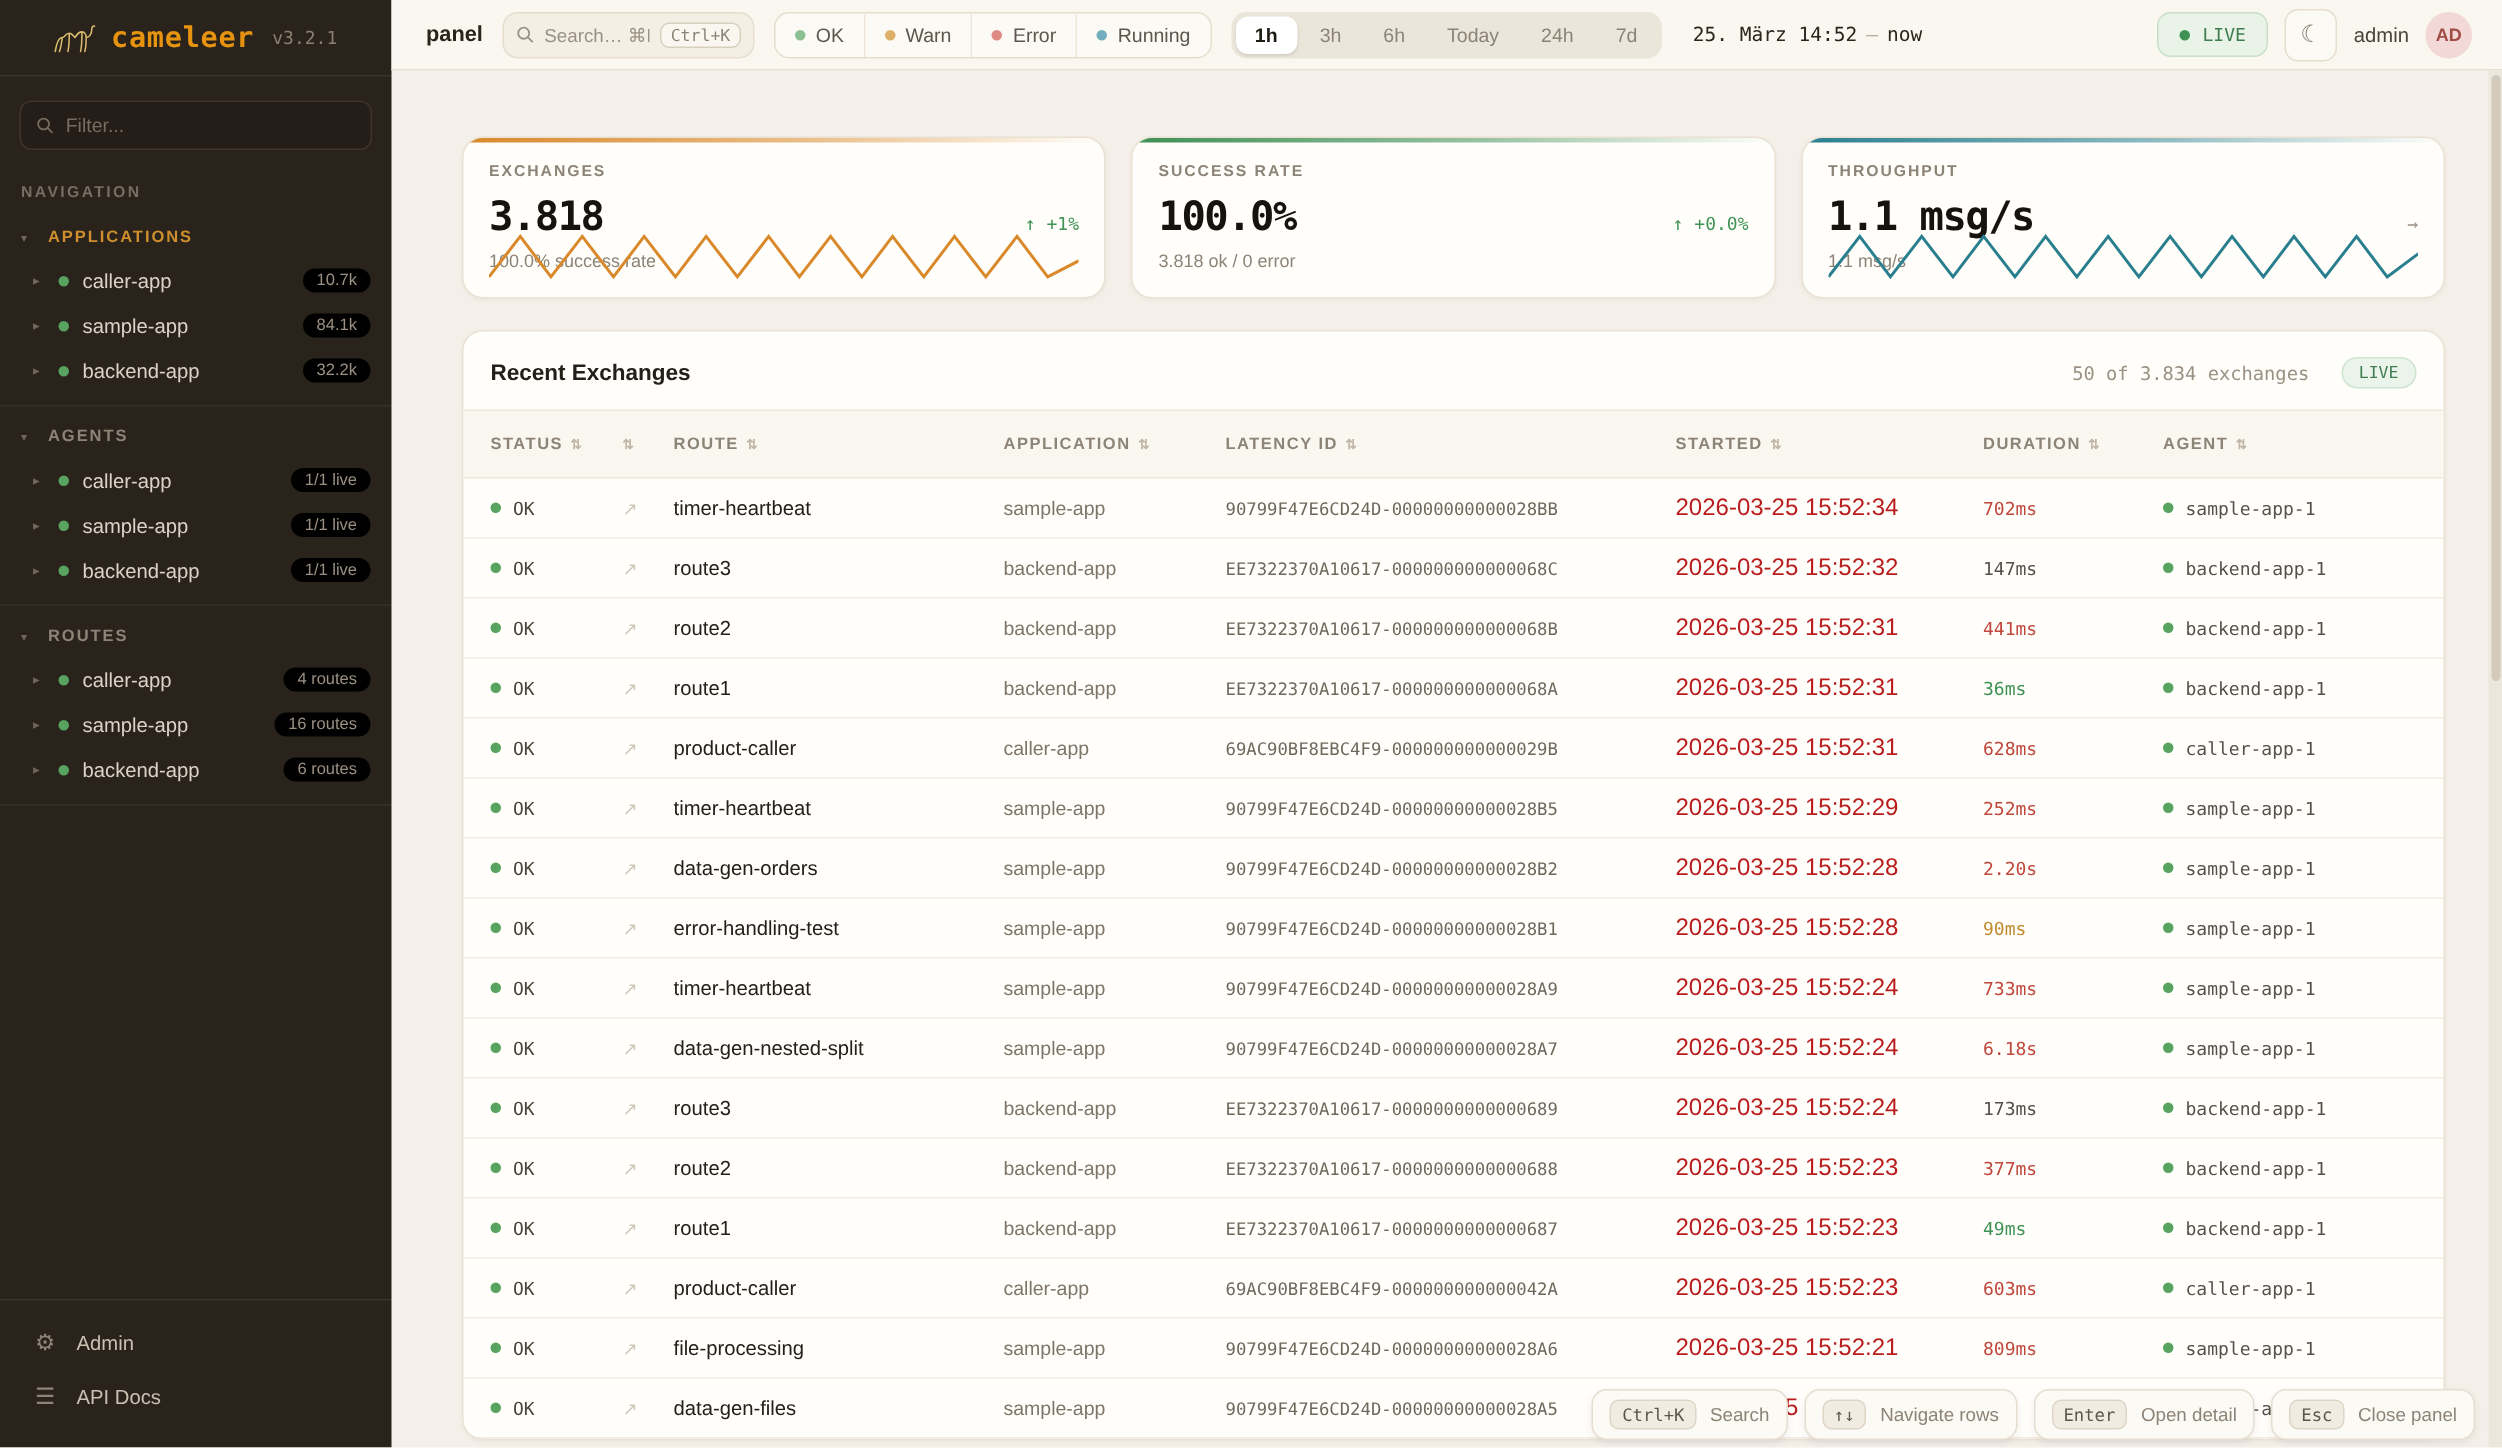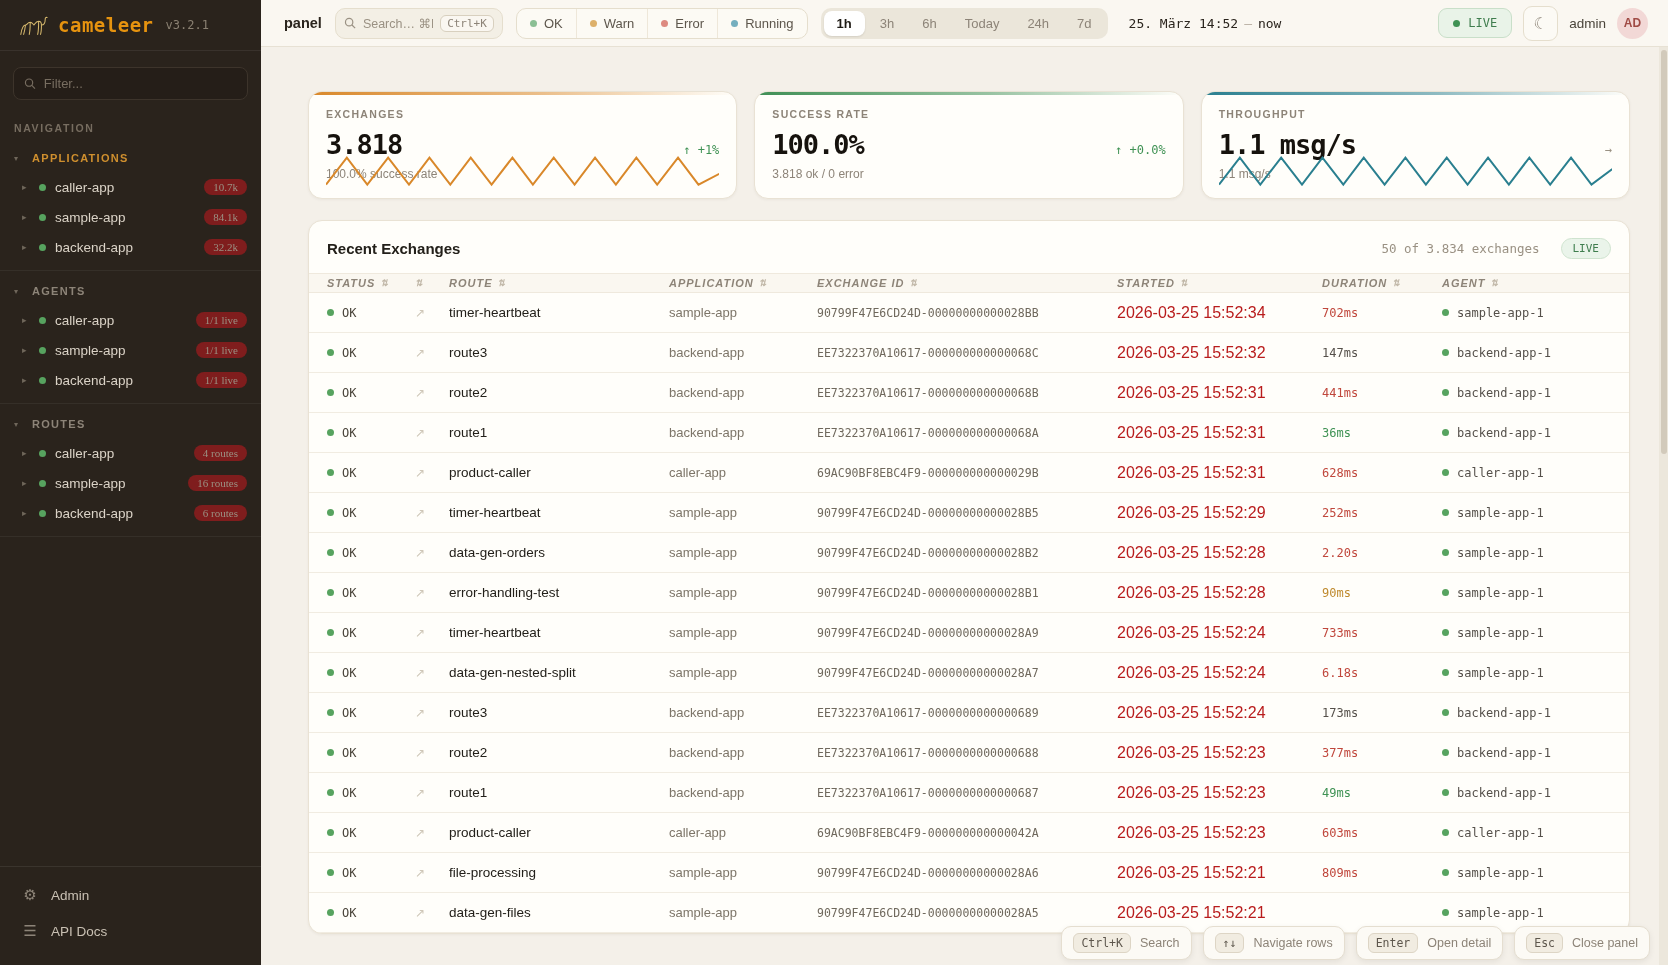--- a/index.html
+++ b/index.html
@@ -9,41 +9,41 @@
     background:#f4f0e9; color:#2a241d;
     display:flex;
   }
 
   
   .sidebar {
     width:261px; min-width:261px; height:100%;
     background:#2a231c; color:#d6cec2;
     display:flex; flex-direction:column;
   }
-  .logo-row { display:flex; align-items:center; gap:10px; padding:13px 18px; border-bottom:1px solid rgba(255,255,255,.07); }
+  .logo-row { display:flex; align-items:center; gap:10px; padding:13px 34px; border-bottom:1px solid rgba(255,255,255,.07); }
   .logo-row svg { flex:none; }
   .logo-text { font-family:"DejaVu Sans Mono", monospace; font-weight:bold; font-size:19px; color:#e6930f; letter-spacing:.5px; }
   .logo-ver { font-family:"DejaVu Sans Mono", monospace; font-size:12px; color:#8a8072; margin-left:2px; }
 
   .filter-wrap { margin:16px 13px 6px; background:#251e18; border:1px solid #3d342b; border-radius:8px; display:flex; align-items:center; gap:8px; padding:8px 10px; }
   .filter-wrap input { background:transparent; border:none; outline:none; color:#cfc7ba; font-size:13px; width:100%; font-family:"Liberation Sans", sans-serif; }
   .filter-wrap input::placeholder { color:#776d60; }
 
   .nav-label { padding:16px 14px 4px; font-size:10.5px; letter-spacing:1.6px; color:#776d60; font-weight:bold; }
 
   .nav-section { border-bottom:1px solid rgba(255,255,255,.055); padding-bottom:8px; margin-top:4px; }
   .sec-head { display:flex; align-items:center; gap:10px; padding:10px 14px 8px; cursor:pointer; }
   .sec-caret { font-size:8px; color:#6f665a; width:8px; }
   .sec-label { font-size:11px; letter-spacing:1.3px; font-weight:bold; color:#8d8478; }
   .sec-label.accent { color:#cf8f2e; }
   .nav-item { display:flex; align-items:center; gap:9px; padding:7px 14px 7px 22px; cursor:pointer; }
   .item-caret { font-size:9px; color:#6f665a; width:8px; }
   .dot { width:7px; height:7px; border-radius:50%; background:#57a35f; flex:none; }
   .item-label { font-size:13.5px; color:#dbd3c7; }
-  .item-badge { margin-left:auto; background:#7f1d1d; color:#9b9183; border-radius:10px; padding:2px 9px; font-size:11px; font-family:Liberation Serif, serif; }
+  .item-badge { margin-left:auto; background:#000000; color:#9b9183; border-radius:10px; padding:2px 9px; font-size:11px; font-family:Liberation Sans, sans-serif; }
 
   .side-footer { margin-top:auto; border-top:1px solid rgba(255,255,255,.08); padding:10px 0 16px; }
   .foot-item { display:flex; align-items:center; gap:13px; padding:9px 22px; cursor:pointer; }
   .foot-icon { color:#8d8478; font-size:15px; width:16px; text-align:center; }
   .foot-label { font-size:13.5px; color:#c9c0b3; }
 
   
   .rightcol { flex:1; display:flex; flex-direction:column; height:100%; position:relative; }
 
   
@@ -88,21 +88,21 @@
 
   
   .table-card { background:#fffefa; border:1px solid #e9e2d4; border-radius:14px; box-shadow:0 1px 3px rgba(50,38,15,.05); margin-top:21px; overflow:hidden; }
   .tc-head { display:flex; align-items:center; padding:17px 18px 14px; }
   .tc-title { font-size:15px; font-weight:bold; color:#23201a; }
   .tc-right { margin-left:auto; display:flex; align-items:center; gap:21px; }
   .tc-summary { font-family:"DejaVu Sans Mono", monospace; font-size:12.5px; color:#9a9183; }
   .live-pill { border:1px solid #cfe3cf; background:#eaf4ea; color:#3f7d4e; font-family:"DejaVu Sans Mono", monospace; font-size:11px; padding:3px 11px; border-radius:999px; }
 
   .grid-cols { display:grid; grid-template-columns:88px 34px 220px 148px 300px 205px 120px 1fr; align-items:center; padding:0 18px; }
-  .thead { height:20px; background:#faf7f0; border-top:1px solid #efe9dd; border-bottom:1px solid #efe9dd; color:#8d8478; font-size:11px; letter-spacing:1px; font-weight:bold;font-style:italic; }
+  .thead { height:46px; background:#faf7f0; border-top:1px solid #efe9dd; border-bottom:1px solid #efe9dd; color:#8d8478; font-size:11px; letter-spacing:1px; font-weight:bold; }
   .th { display:flex; align-items:center; gap:5px; cursor:pointer; }
   .sort-ic { font-size:9px; color:#c0b7a7; }
 
   .trow { height:40px; border-bottom:1px solid #f1ece1; cursor:pointer; }
   .cell-status { display:flex; align-items:center; gap:8px; font-family:"DejaVu Sans Mono", monospace; font-size:12px; color:#4a443a; }
   .cell-open { color:#cfc7b8; font-size:12px; }
   .cell-route { color:#23201a; font-size:13.5px; }
   .cell-app { color:#7d7568; font-size:13px; }
   .cell-exid { font-family:"DejaVu Sans Mono", monospace; font-size:11.5px; color:#6f685c; }
   .cell-start { font-family:Liberation Sans, sans-serif; font-size:16px; color:#b91c1c; }
@@ -353,21 +353,21 @@
           </span>
           <span class="th">
             <span>ROUTE</span>
             <span class="sort-ic">⇅</span>
           </span>
           <span class="th">
             <span>APPLICATION</span>
             <span class="sort-ic">⇅</span>
           </span>
           <span class="th">
-            <span>EXCHANGE ID</span>
+            <span>LATENCY ID</span>
             <span class="sort-ic">⇅</span>
           </span>
           <span class="th">
             <span>STARTED</span>
             <span class="sort-ic">⇅</span>
           </span>
           <span class="th">
             <span>DURATION</span>
             <span class="sort-ic">⇅</span>
           </span>

